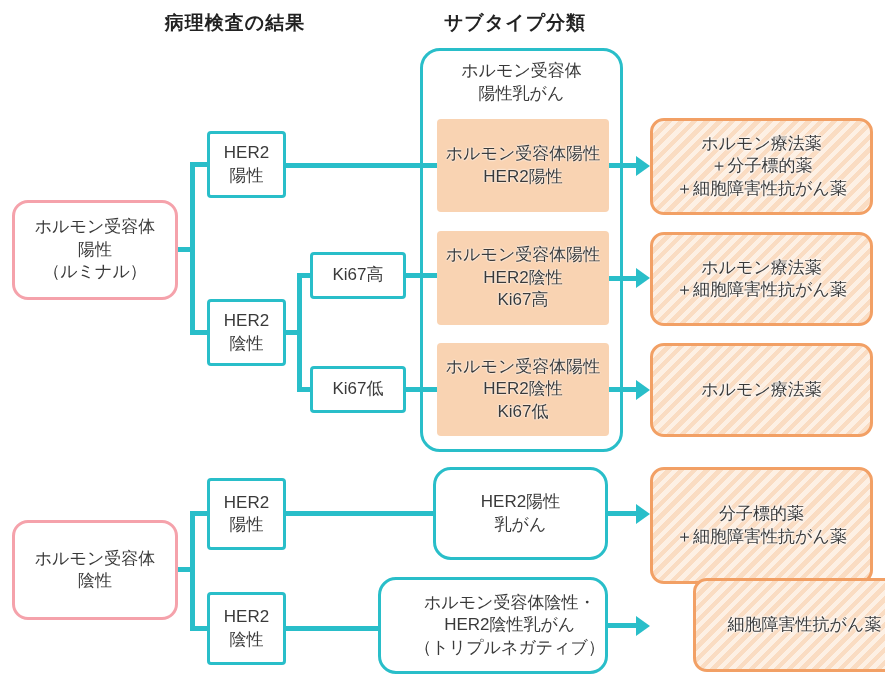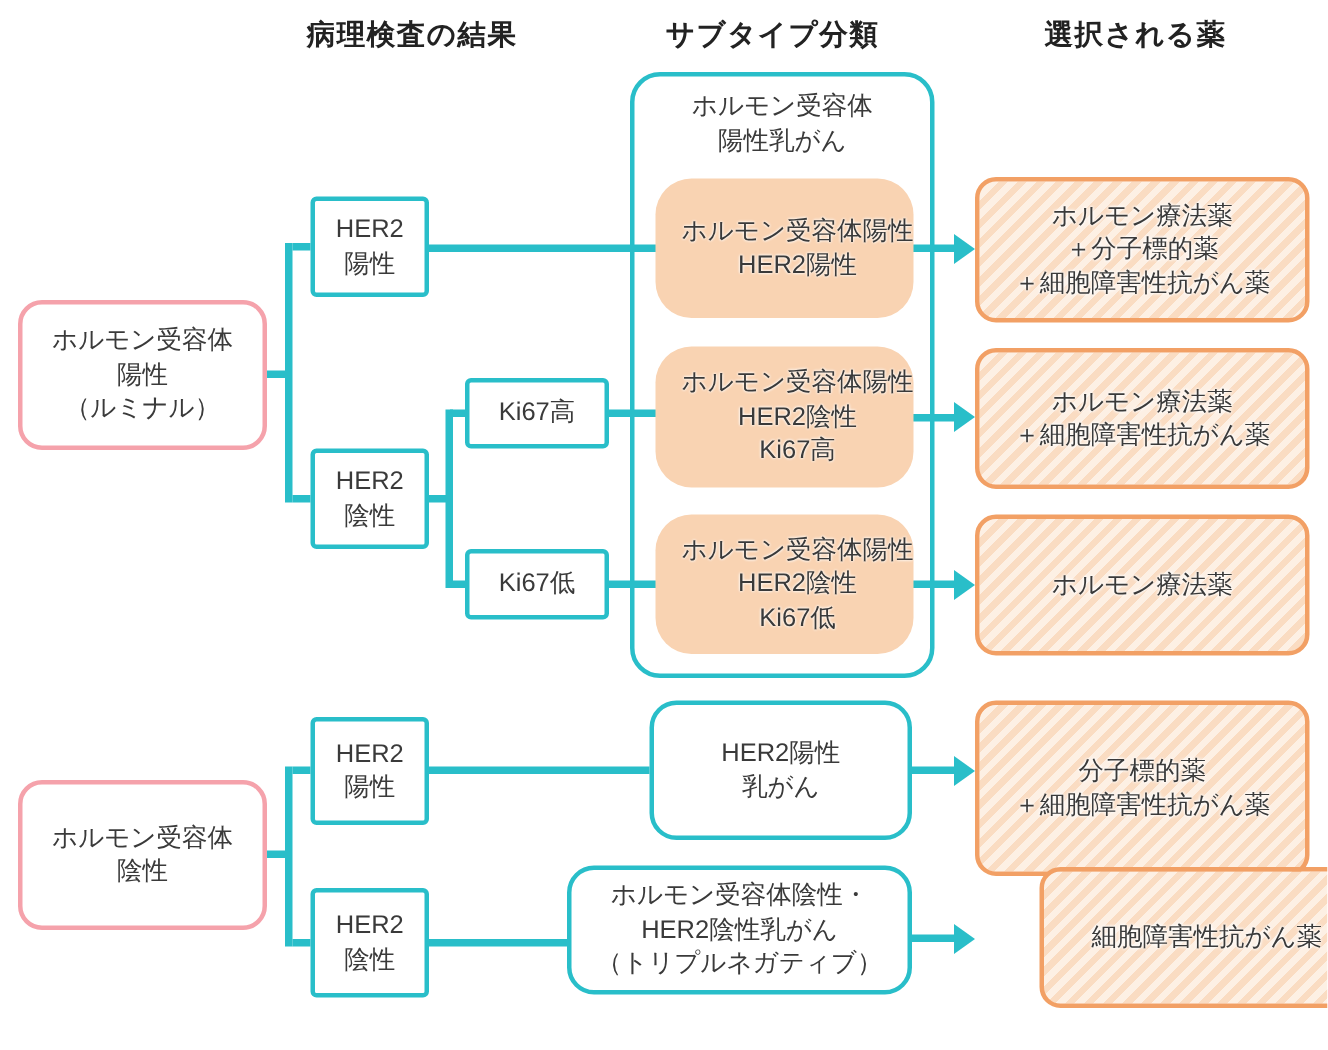--- a/index.html
+++ b/index.html
@@ -23,44 +23,42 @@
   .groupbox{
     position:absolute;background:#fff;border:3px solid var(--teal);border-radius:20px;
     z-index:0;box-sizing:border-box;
   }
   .grouptitle{
     position:absolute;text-align:center;font-size:17px;line-height:1.35;color:#3a3a3a;
     z-index:2;
   }
   .grouptitle span{white-space:pre-line;}
   .peachbox{
-    background:var(--peach);border:none;border-radius:24px;
+    background:var(--peach);border:none;border-radius:4px;
     text-shadow:0 0 2px #fff,0 0 2px #fff;
-    justify-content:flex-end;
   }
   .stripedbox{
     border:3px solid var(--orange);border-radius:14px;
     background:repeating-linear-gradient(135deg,var(--stripeDark) 0 4.5px,var(--stripeLight) 4.5px 9px);
     text-shadow:0 0 2px #fff,0 0 2px #fff,0 0 3px #fff;
   }
   .hline,.vline{position:absolute;background:var(--teal);z-index:1;}
   .ahead{
     position:absolute;width:0;height:0;z-index:1;
     border-top:10px solid transparent;border-bottom:10px solid transparent;
     border-left:14px solid var(--teal);
   }
 </style>
 </head>
 <body>
 
 <div class="canvas">
 
-  <div class="hdr" style="left:125px;top:10px;text-align:right;">病理検査の結果</div>
+  <div class="hdr" style="left:125px;top:10px;">病理検査の結果</div>
   <div class="hdr" style="left:405px;top:10px;">サブタイプ分類</div>
-  <div class="hdr" style="left:647px;top:10px;">選択される薬</div>
 
   <div class="groupbox" style="left:420px;top:48px;width:203px;height:404px;"></div>
   <div class="grouptitle" style="left:432px;top:60px;width:179px;"><span>ホルモン受容体
 陽性乳がん</span></div>
 
   <div class="hline" style="left:176px;top:247px;width:17px;height:5px;"></div>
   <div class="vline" style="left:190px;top:162px;width:5px;height:173px;"></div>
   <div class="hline" style="left:195px;top:162px;width:12px;height:5px;"></div>
   <div class="hline" style="left:195px;top:330px;width:12px;height:5px;"></div>
   <div class="hline" style="left:286px;top:163px;width:152px;height:5px;"></div>
@@ -136,21 +134,21 @@
   <div class="box peachbox" style="left:437px;top:343px;width:172px;height:93px;">
       <span>ホルモン受容体陽性
 HER2陰性
 Ki67低</span>
     </div>
 
   <div class="box tealbox big" style="left:433px;top:467px;width:175px;height:93px;">
       <span>HER2陽性
 乳がん</span>
     </div>
-  <div class="box tealbox big" style="left:378px;top:577px;width:230px;height:86px;">
+  <div class="box tealbox big" style="left:378px;top:577px;width:230px;height:97px;justify-content:flex-end;">
       <span>ホルモン受容体陰性・
 HER2陰性乳がん
 （トリプルネガティブ）</span>
     </div>
 
   <div class="box stripedbox" style="left:650px;top:118px;width:223px;height:97px;">
       <span>ホルモン療法薬
 ＋分子標的薬
 ＋細胞障害性抗がん薬</span>
     </div>

